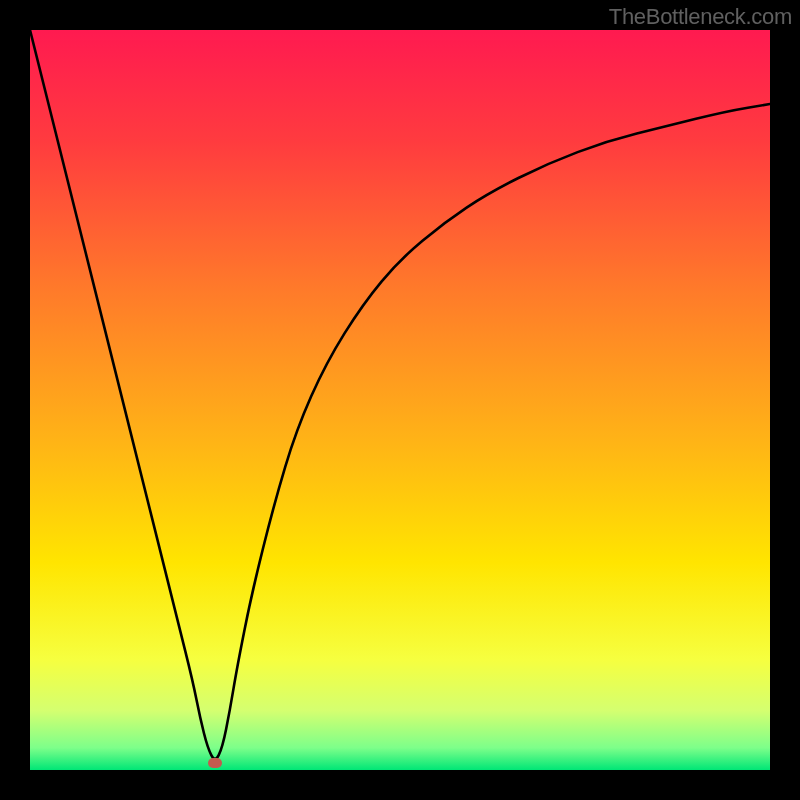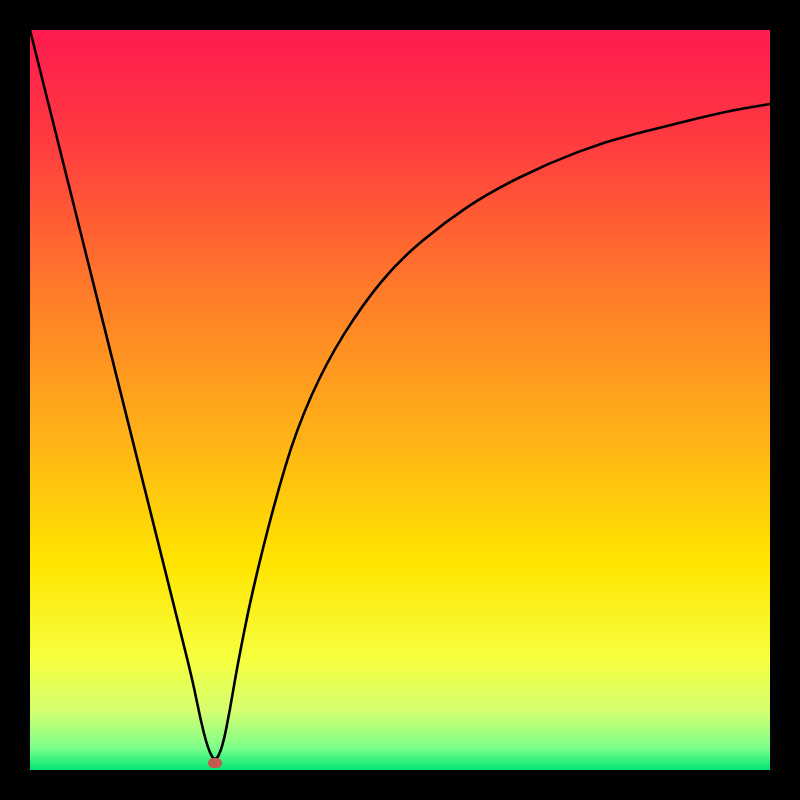--- a/index.html
+++ b/index.html
@@ -83,14 +83,15 @@
     </svg>
 
     <svg class="curve-svg" viewBox="0 0 740 740" preserveAspectRatio="none">
       <path id="curve-path" d="M 0.0 0.0 Q 0.0 0.0 22.2 88.8 Q 44.4 177.6 66.6 266.4 Q 88.8 355.2 99.9 399.6 Q 111.0 444.0 122.1 488.4 Q 133.2 532.8 140.6 562.4 Q 148.0 592.0 155.4 621.6 Q 162.8 651.2 166.5 669.7 Q 170.2 688.2 173.9 703.0 Q 177.6 717.8 181.3 725.2 Q 185.0 732.6 188.7 725.2 Q 192.4 717.8 196.1 699.3 Q 199.8 680.8 203.5 658.6 Q 207.2 636.4 214.6 599.4 Q 222.0 562.4 233.1 518.0 Q 244.2 473.6 255.3 436.6 Q 266.4 399.6 281.2 366.3 Q 296.0 333.0 314.5 303.4 Q 333.0 273.8 351.5 251.6 Q 370.0 229.4 392.2 210.9 Q 414.4 192.4 436.6 177.6 Q 458.8 162.8 488.4 148.0 Q 518.0 133.2 547.6 122.1 Q 577.2 111.0 606.8 103.6 Q 636.4 96.2 666.0 88.8 Q 695.6 81.4 717.8 77.7 T 740.0 74.0" fill="none" stroke-width="2.6" stroke-linecap="round" stroke-linejoin="round" stroke="#000000"></path>
     </svg>
 
     <div class="minimum-dot" style="left: 185px; top: 732.6px; background: rgb(196, 90, 79);"></div>
 
   </div>
 
+  <div class="watermark">TheBottleneck.com</div>
 
 </div>
 
 </body></html>

